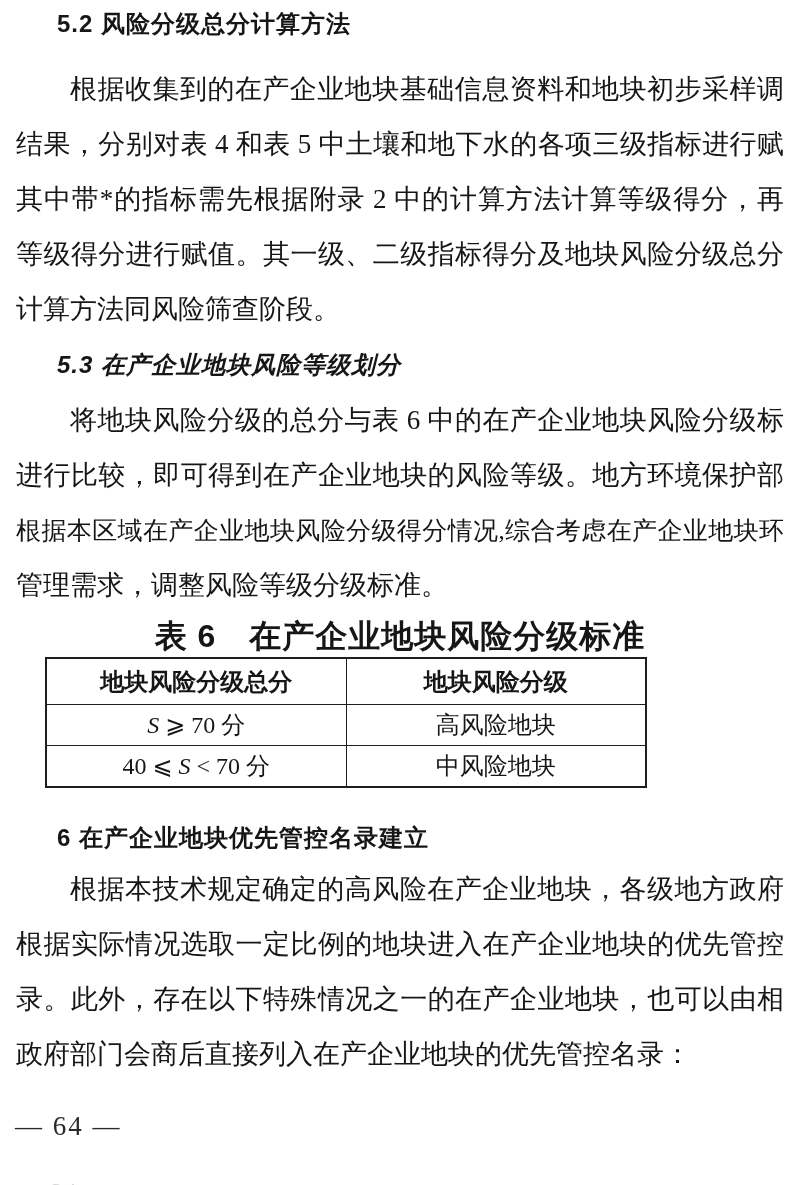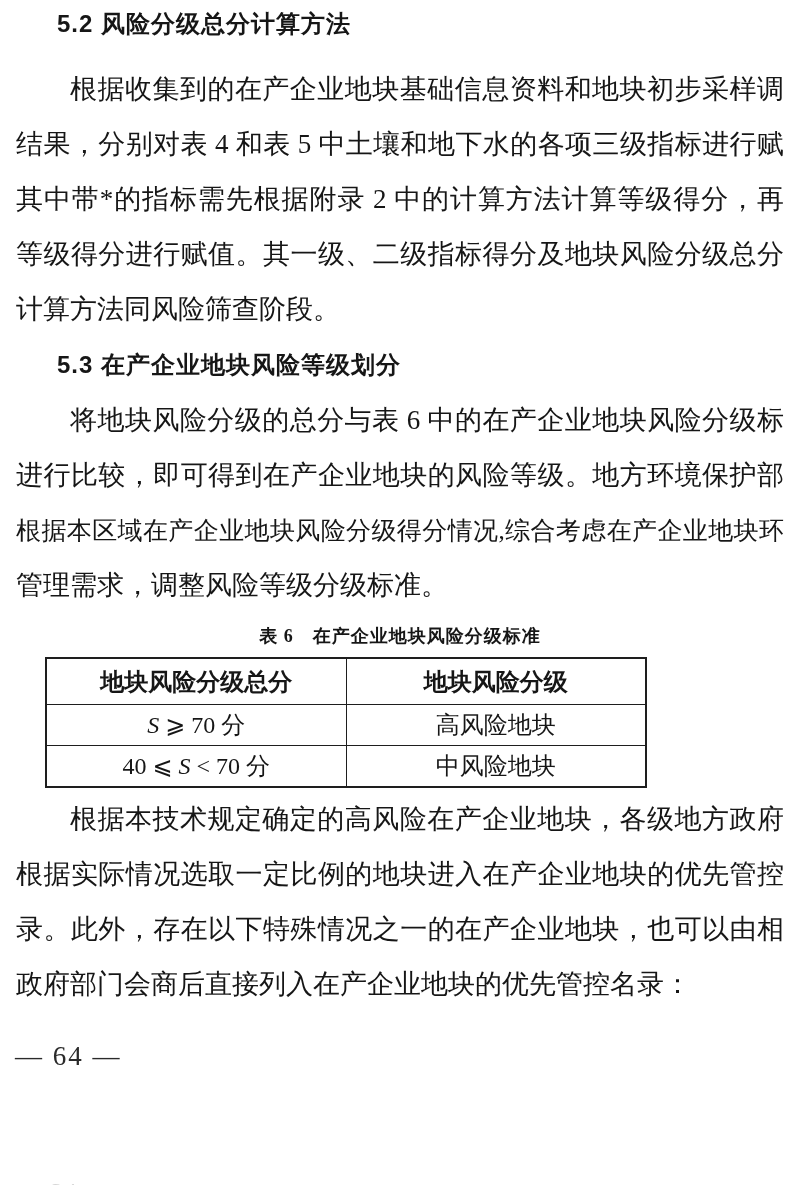--- a/index.html
+++ b/index.html
@@ -8,37 +8,37 @@
     background:#ffffff;color:#161616;
     font-family:"Liberation Serif","DejaVu Serif",serif;
   }
   .content{padding:0 8px;}
   .heading{
     font-family:"Liberation Sans","DejaVu Sans",sans-serif;
     font-weight:700;font-size:24px;line-height:40px;margin-left:49px;
     letter-spacing:1px;
   }
   .h52{padding-top:4px;}
-  .h53{margin-top:0;}
+  .h53{margin-top:0;font-style:italic;}
   .h6{margin-top:30px;}
   .para{margin:8px;}
   .p1{margin-top:18px;}
   .p2{margin-top:8px;}
   .p3{margin-top:4px;}
   .pline{
     font-size:27px;line-height:55px;height:55px;
     text-align:justify;text-align-last:justify;
     overflow:hidden;
   }
   .pline.indent{text-indent:54px;}
   .pline.last{text-align-last:left;}
   .pline.tight{font-size:25px;}
   .tcaption{
-    font-family:Liberation Serif, serif;
-    font-weight:700;font-size:18px;line-height:30px;
+    font-family:Liberation Sans, sans-serif;
+    font-weight:700;font-size:32px;line-height:30px;
     text-align:center;margin-top:6px;letter-spacing:1px;
   }
   table.t6{
     border-collapse:collapse;margin-top:6px;margin-left:37px;
     width:602px;table-layout:fixed;
     border:2px solid #1e1e1e;
   }
   table.t6 td{
     border:1px solid #1e1e1e;text-align:center;vertical-align:middle;
     padding:0;
@@ -97,20 +97,21 @@
         <td class="score"><span></span><span class="var">S</span><span> ⩾ 70 分</span></td>
         <td class="grade">高风险地块</td>
       </tr>
       <tr class="row">
         <td class="score"><span>40 ⩽ </span><span class="var">S</span><span> &lt; 70 分</span></td>
         <td class="grade">中风险地块</td>
       </tr>
     </tbody>
       </table>
 
+    <div class="heading h6">6 在产企业地块优先管控名录建立</div>
 
     <div class="para p3">
       <div class="pline indent">根据本技术规定确定的高风险在产企业地块，各级地方政府可</div>
       <div class="pline">根据实际情况选取一定比例的地块进入在产企业地块的优先管控名</div>
       <div class="pline">录。此外，存在以下特殊情况之一的在产企业地块，也可以由相关</div>
       <div class="pline last">政府部门会商后直接列入在产企业地块的优先管控名录：</div>
     </div>
 
     <div class="footer">— 64 —</div>
   </div>

